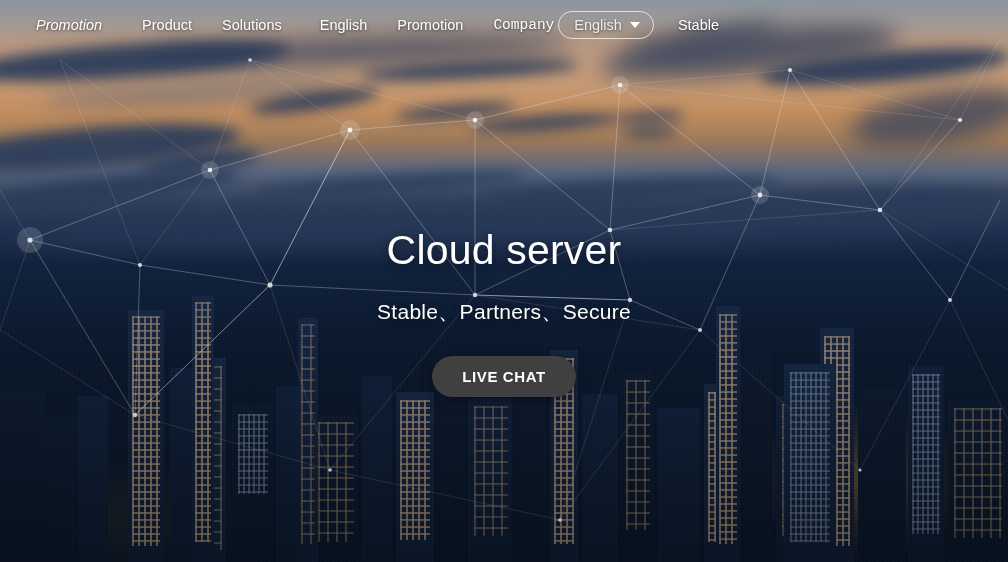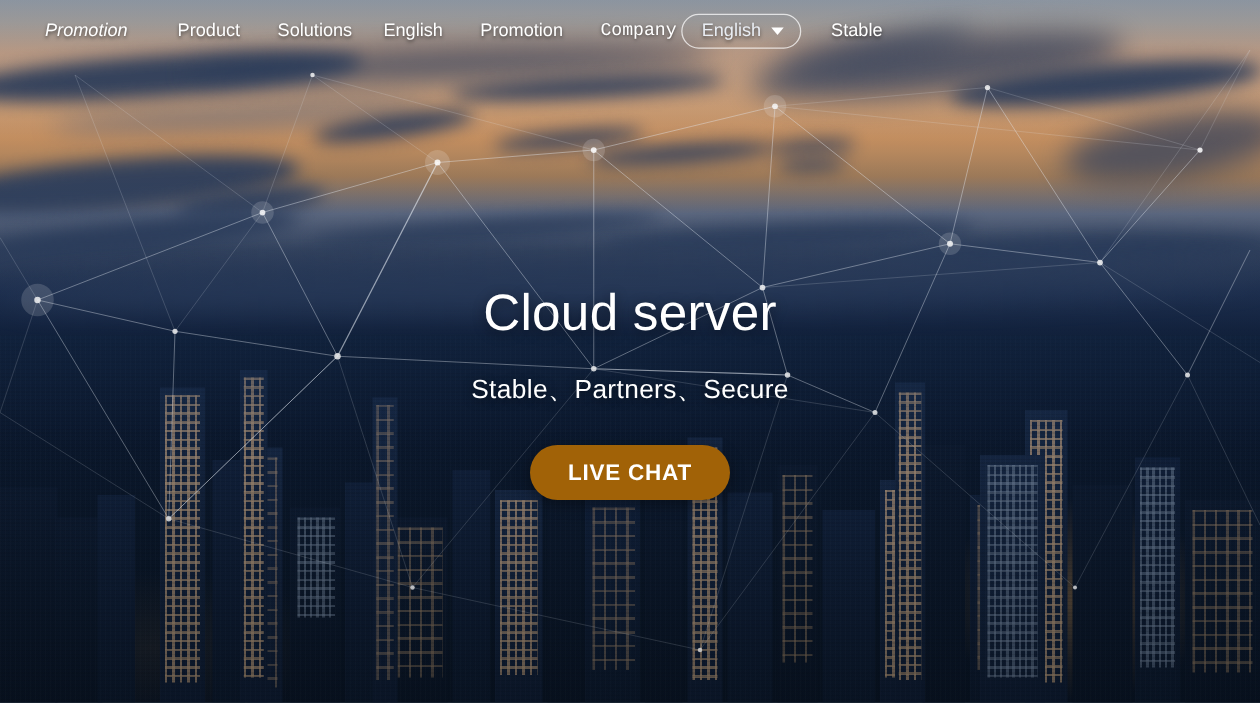--- a/index.html
+++ b/index.html
@@ -164,22 +164,22 @@
     text-shadow:0 2px 10px rgba(0,0,0,.45);
   }
   .hero-sub {
     margin-top:26px;
     color:#ffffff; font-size:21px; font-weight:400; line-height:1.2;
     letter-spacing:.3px;
     text-shadow:0 2px 8px rgba(0,0,0,.5);
   }
   .btn-chat {
     margin-top:32px;
-    background:#a16207; color:#ffffff;
-    font-size:18px; font-weight:bold; letter-spacing:.6px;
+    background:#404040; color:#ffffff;
+    font-size:15px; font-weight:bold; letter-spacing:.6px;
     border:none; border-radius:24px;
     padding:13px 30px; line-height:1;
     cursor:pointer; pointer-events:auto;
     box-shadow:0 3px 12px rgba(0,0,0,.35);
   }
 </style>
 </head>
 <body>
 
 <div class="hero">
@@ -351,21 +351,21 @@
   </svg>
 
   <div class="scrim"></div>
 
   <div class="header">
 
 
     <div class="nav">
       <span class="nav-item" style="margin-right:40px;font-style:italic;">Promotion</span>
       <span class="nav-item" style="margin-right:30px;">Product</span>
-      <span class="nav-item" style="margin-right:25px;">Solutions</span>
+      <span class="nav-item" style="margin-right:38px;">Solutions</span>
       <span class="nav-item" style="margin-right:30px;">English</span>
       <span class="nav-item" style="margin-right:30px;">Promotion</span>
       <span class="nav-item" style="margin-right:4px;font-family:Liberation Mono, monospace;">Company</span>
 
       <div class="lang">
         <span class="lang-label">English</span>
         <span class="caret"></span>
       </div>
 
       <span class="nav-item" style="margin-left:24px; margin-right:20px;">Stable</span>

